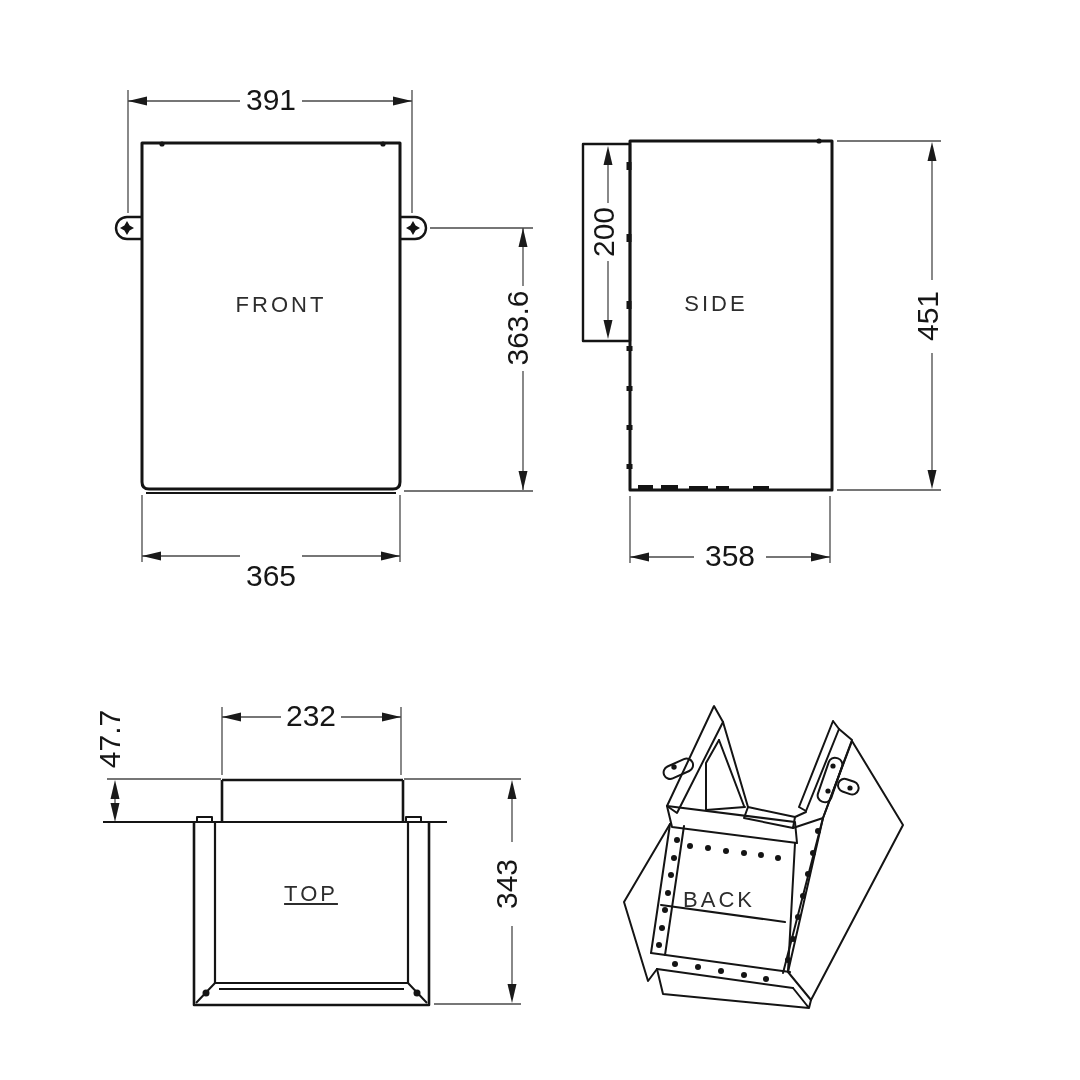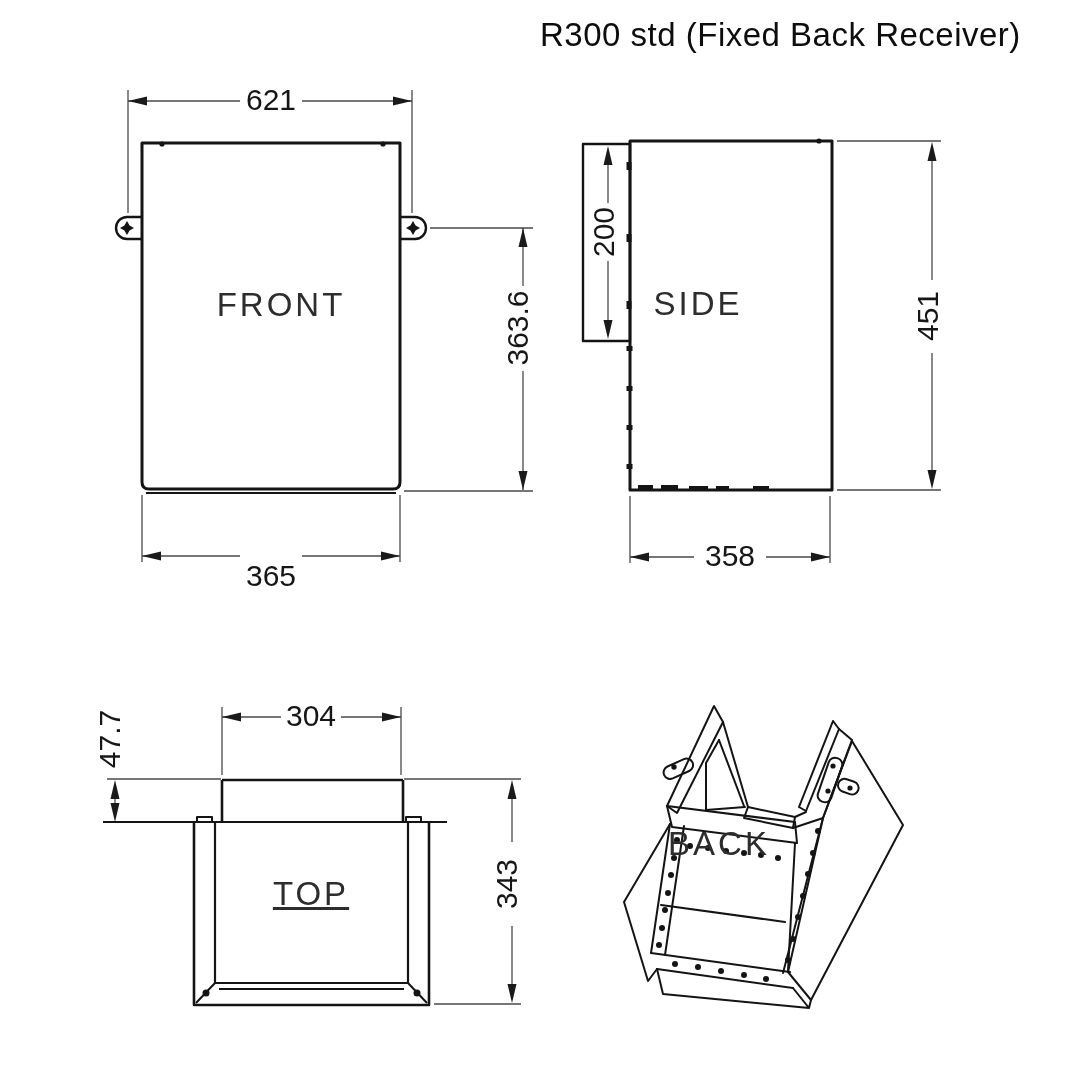--- a/index.html
+++ b/index.html
@@ -6,21 +6,21 @@
   #canvas{
     position:relative;width:1080px;height:1080px;background:#ffffff;overflow:hidden;
     font-family:"Liberation Sans", sans-serif;
   }
   #linework{position:absolute;left:0;top:0;}
   .txt{position:absolute;white-space:nowrap;}
   .title{
     font-size:33px;color:#0d0d0d;letter-spacing:.5px;
   }
   .view-label{
-    font-size:33px;color:#2d2d2d;letter-spacing:3px;
+    font-size:22px;color:#2d2d2d;letter-spacing:3px;
     transform:translate(-50%,-50%);
   }
   .dim{
     font-size:30px;color:#161616;background:#ffffff;padding:0 4px;
     transform:translate(-50%,-50%);
   }
   .dim.vert{
     transform:translate(-50%,-50%) rotate(-90deg);
   }
 </style>
@@ -214,31 +214,30 @@
 
         <circle cx="675" cy="964" r="3"></circle>
           <circle cx="698" cy="967" r="3"></circle>
         <circle cx="721" cy="971" r="3"></circle>
           <circle cx="744" cy="975" r="3"></circle>
         <circle cx="766" cy="979" r="3"></circle>
       </g>
     </g>
   </svg>
 
-  <div class="txt title" style="left:540px;top:16px;">R300 std (Fixed Back Receiver)</div>
 
   <div class="txt view-label" style="left:281px;top:305px;">FRONT</div>
-  <div class="txt view-label" style="left:698px;top:304px;">SIDE</div>
+  <div class="txt view-label" style="left:716px;top:304px;">SIDE</div>
   <div class="txt view-label" style="left:311px;top:894px;text-decoration:underline;">TOP</div>
-  <div class="txt view-label" style="left:719px;top:844px;">BACK</div>
-
-  <div class="txt dim" style="left:271px;top:100px;">621</div>
+  <div class="txt view-label" style="left:719px;top:900px;">BACK</div>
+
+  <div class="txt dim" style="left:271px;top:100px;">391</div>
   <div class="txt dim" style="left:271px;top:555px;margin-top:21px;">365</div>
   <div class="txt dim vert" style="left:518px;top:328px;">363.6</div>
 
   <div class="txt dim vert" style="left:604px;top:232px;">200</div>
   <div class="txt dim vert" style="left:928px;top:316px;">451</div>
   <div class="txt dim" style="left:730px;top:556px;">358</div>
 
-  <div class="txt dim" style="left:311px;top:716px;">304</div>
+  <div class="txt dim" style="left:311px;top:716px;">232</div>
   <div class="txt dim vert" style="left:110px;top:739px;">47.7</div>
   <div class="txt dim vert" style="left:507px;top:884px;">343</div>
 </div>
 
 </body></html>

